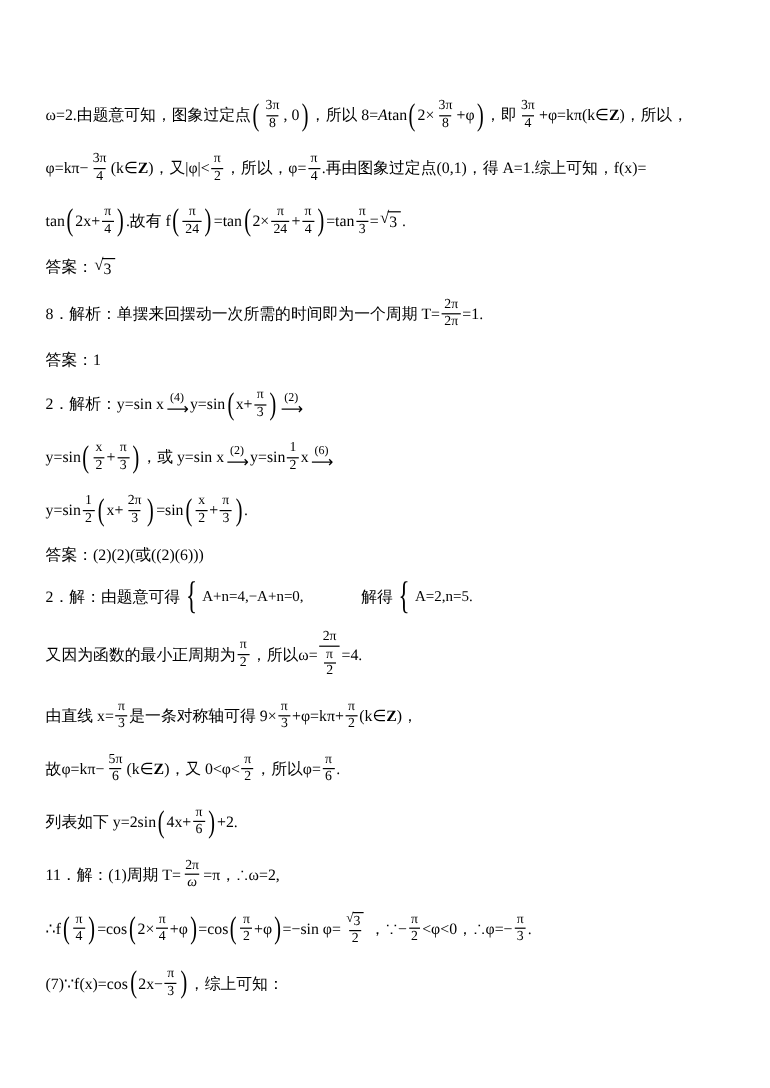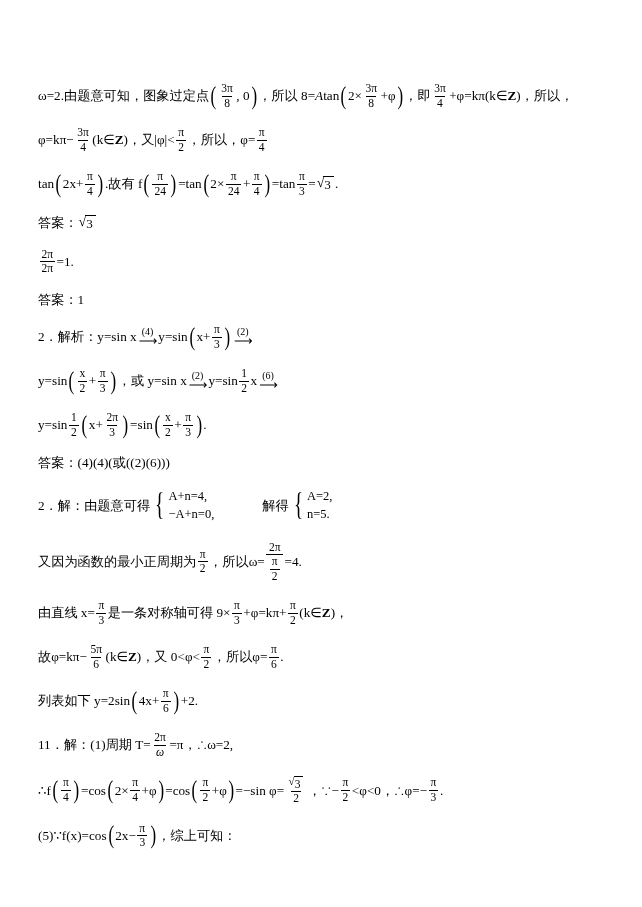--- a/index.html
+++ b/index.html
@@ -93,21 +93,21 @@
   }
   .system .brace {
     font-size: 32px;
     line-height: 0.62;
     transform: scaleX(0.6);
     display: flex;
     align-items: center;
   }
   .system .rows {
     display: inline-flex;
-    flex-direction: column;
+    flex-direction: row;
     justify-content: center;
     font-size: 12.5px;
     line-height: 1.45;
     padding-left: 1px;
   }
   .arrowbox {
     display: inline-flex;
     flex-direction: column;
     align-items: center;
     margin: 0 2px;
@@ -173,20 +173,21 @@
     <span class="frac">
       <span class="num">π</span>
       <span class="den">2</span>
     </span>
     <span class="txt">，所以，</span>
     <span class="txt">φ=</span>
     <span class="frac">
       <span class="num">π</span>
       <span class="den">4</span>
     </span>
+    <span class="txt">.再由图象过定点(0,1)，得 A=1.综上可知，f(x)=</span>
   </div>
 
   <div class="line">
     <span class="txt">tan</span>
     <span class="bigp">
       <span class="pl">(</span>
       <span class="inner">
         <span class="txt">2x+</span>
         <span class="frac">
           <span class="num">π</span>
@@ -238,20 +239,21 @@
 
   <div class="line">
     <span class="txt">答案：</span>
     <span class="sqrt">
       <span class="rad">√</span>
       <span class="body">3</span>
     </span>
   </div>
 
   <div class="line">
+    <span class="txt">8．解析：单摆来回摆动一次所需的时间即为一个周期 T=</span>
     <span class="frac">
       <span class="num">2π</span>
       <span class="den">2π</span>
     </span>
     <span class="txt">=1.</span>
   </div>
 
   <div class="line">
     <span class="txt">答案：</span>
     <span class="txt">1</span>
@@ -346,21 +348,21 @@
           <span class="den">3</span>
         </span>
       </span>
       <span class="pr">)</span>
     </span>
     <span class="txt">.</span>
   </div>
 
   <div class="line">
     <span class="txt">答案：</span>
-    <span class="txt">(4)(4)(或((2)(6)))</span>
+    <span class="txt">(2)(2)(或((2)(6)))</span>
   </div>
 
   <div class="line">
     <span class="txt">2．解：由题意可得</span>
     <span class="system">
       <span class="brace">{</span>
       <span class="rows">
         <span class="txt">A+n=4,</span>
         <span class="txt">−A+n=0,</span>
       </span>
@@ -516,21 +518,21 @@
     </span>
     <span class="txt">&lt;φ&lt;0，∴φ=−</span>
     <span class="frac">
       <span class="num">π</span>
       <span class="den">3</span>
     </span>
     <span class="txt">.</span>
   </div>
 
   <div class="line" style="margin-top:12px">
-    <span class="txt">(5)∵f(x)=cos</span>
+    <span class="txt">(7)∵f(x)=cos</span>
     <span class="bigp">
       <span class="pl">(</span>
       <span class="inner">
         <span class="txt">2x−</span>
         <span class="frac">
           <span class="num">π</span>
           <span class="den">3</span>
         </span>
       </span>
       <span class="pr">)</span>

